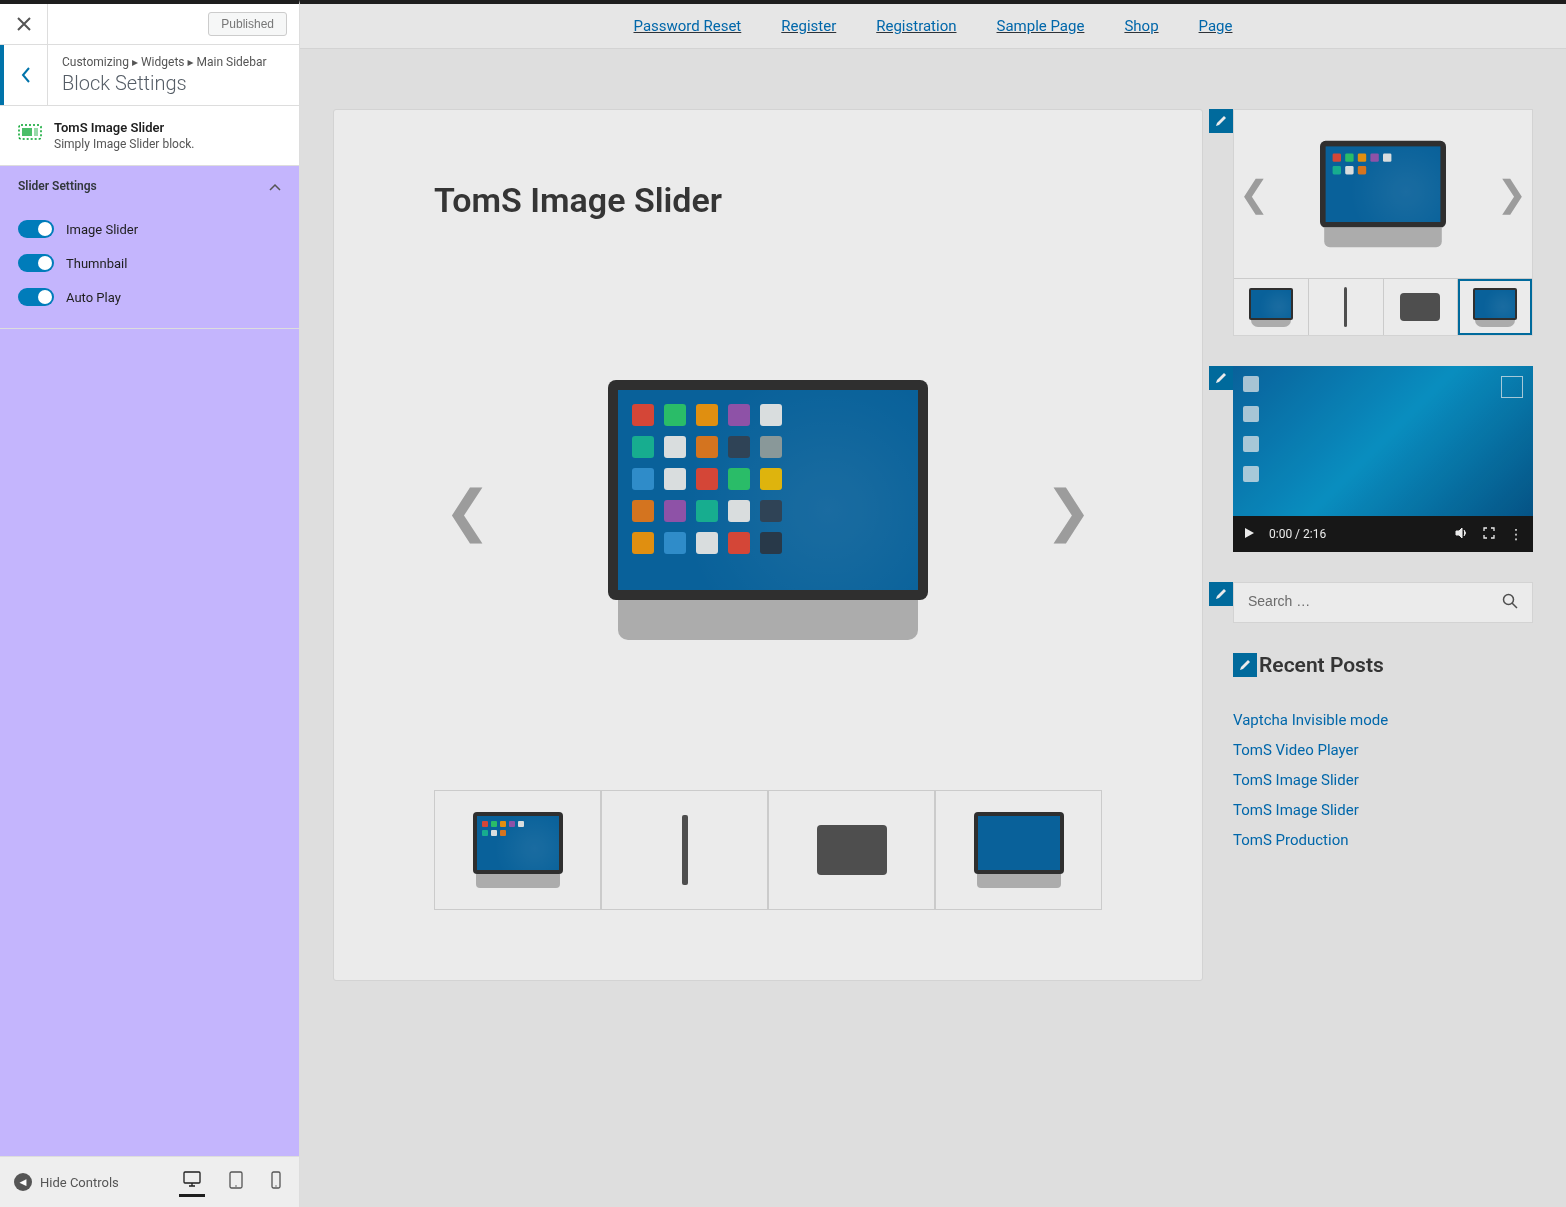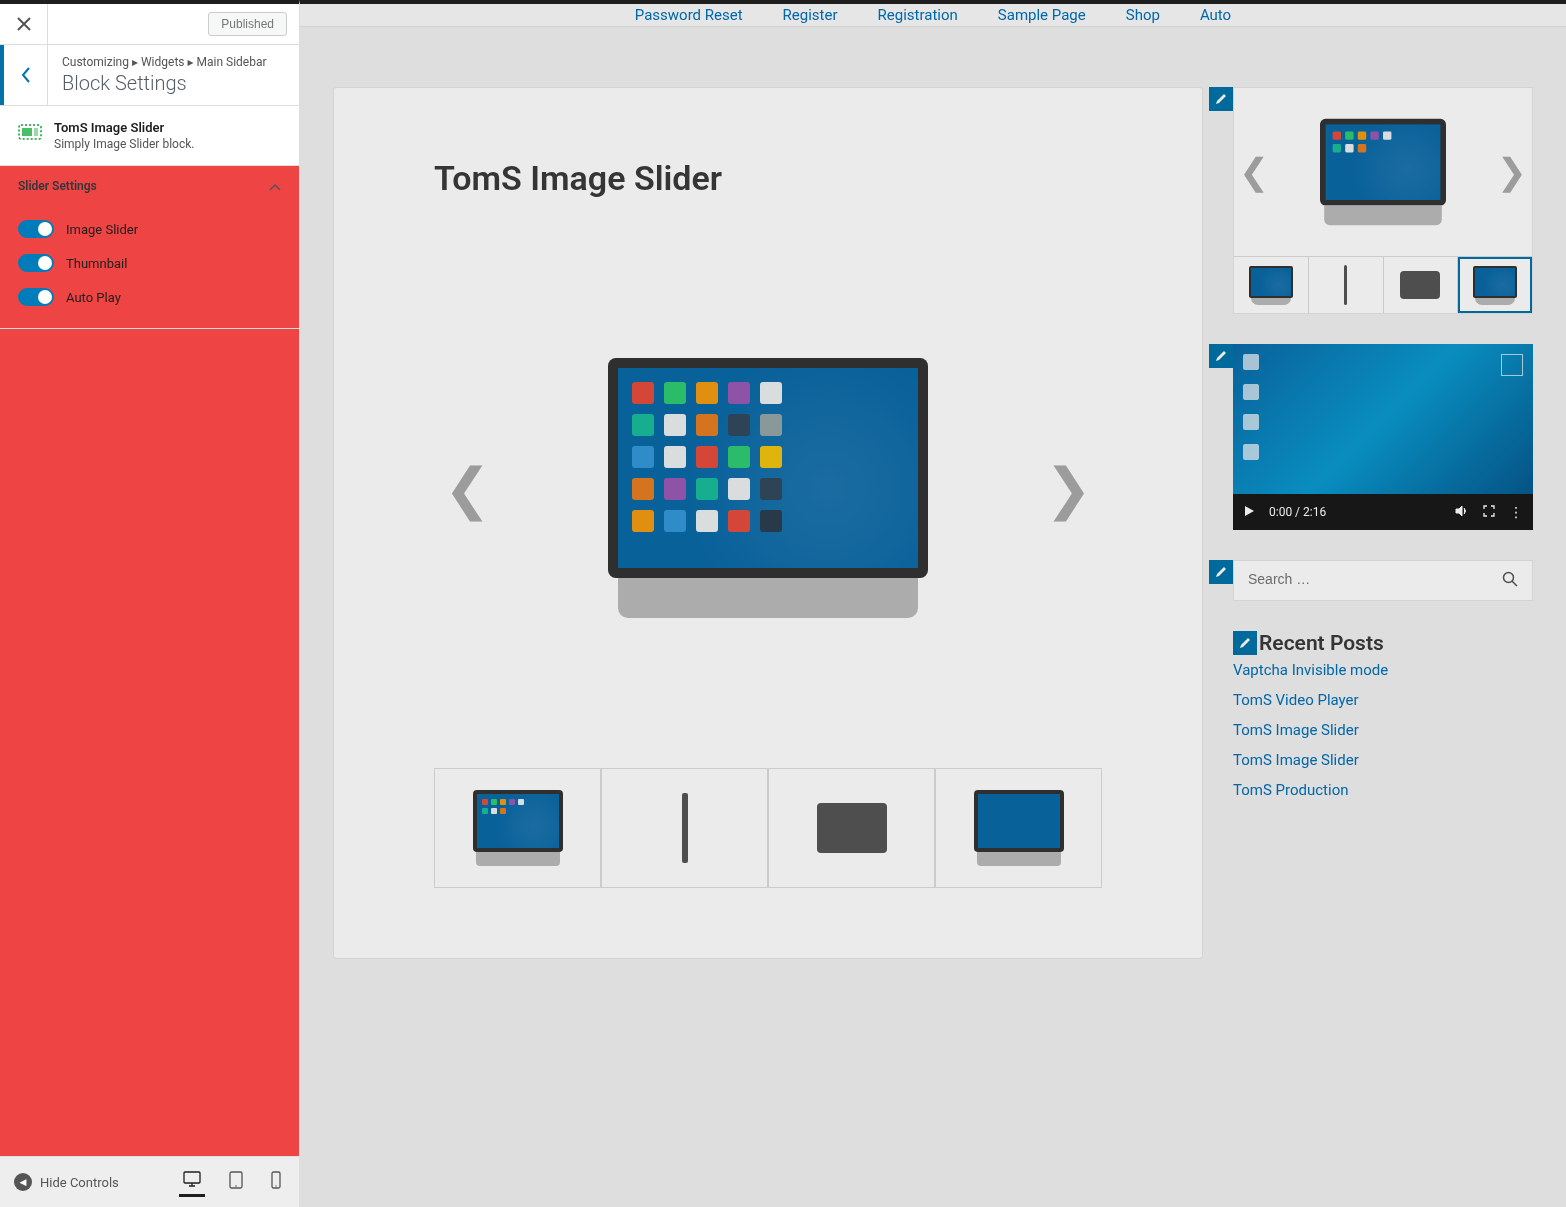--- a/index.html
+++ b/index.html
@@ -1,18 +1,18 @@
 <!DOCTYPE html>
 <html><head>
 <meta charset="utf-8">
 <style>
 *{box-sizing:border-box;margin:0;padding:0;}
 body{font-family:-apple-system,BlinkMacSystemFont,"Segoe UI",Roboto,sans-serif;font-size:13px;color:#32373c;background:#f1f1f1;overflow:hidden;height:100vh;}
 .app{display:flex;height:100vh;}
-.sidebar{width:300px;background:#ef4444;border-right:1px solid #ddd;display:flex;flex-direction:column;border-top:4px solid #1e1e1e;}
+.sidebar{width:300px;background:#c4b5fd;border-right:1px solid #ddd;display:flex;flex-direction:column;border-top:4px solid #1e1e1e;}
 .sidebar-header{display:flex;align-items:stretch;border-bottom:1px solid #ddd;background:#fff;}
 .close-btn{width:48px;display:flex;align-items:center;justify-content:center;color:#555;font-size:16px;cursor:pointer;border-right:1px solid #ddd;}
 .publish-btn{margin-left:auto;margin-right:12px;margin-top:8px;margin-bottom:8px;padding:4px 12px;border:1px solid #ccc;background:#f6f7f7;color:#777;font-size:12px;border-radius:3px;}
 .breadcrumb-bar{display:flex;align-items:stretch;border-bottom:1px solid #ddd;background:#fff;}
 .back-btn{width:48px;display:flex;align-items:center;justify-content:center;color:#0073aa;cursor:pointer;border-right:1px solid #ddd;border-left:4px solid #0073aa;}
 .crumb-wrap{padding:10px 14px;flex:1;}
 .crumbs{font-size:12px;color:#555;}
 .crumbs span{color:#555;}
 .panel-title{font-size:20px;font-weight:300;color:#555d66;margin-top:2px;}
 .block-info{display:flex;padding:14px 18px;border-bottom:1px solid #ddd;background:#fff;gap:12px;}
@@ -37,21 +37,21 @@
 .spacer{flex:1;}
 .footer{display:flex;align-items:center;padding:10px 14px;border-top:1px solid #ddd;background:#eee;gap:10px;}
 .hide-controls{display:flex;align-items:center;gap:8px;color:#555;cursor:pointer;}
 .hide-controls-icon{width:18px;height:18px;background:#555;border-radius:50%;display:flex;align-items:center;justify-content:center;color:#fff;font-size:9px;}
 .device-btns{margin-left:auto;display:flex;gap:20px;}
 .device-btn{cursor:pointer;color:#555;padding:4px;}
 .device-btn.active{border-bottom:3px solid #1e1e1e;}
 .preview{flex:1;background:#f1f1f1;overflow:auto;position:relative;border-top:4px solid #1e1e1e;}
 .preview::before{content:"";position:absolute;top:0;left:0;right:0;bottom:0;background:rgba(0,0,0,0.08);pointer-events:none;z-index:100;}
 .site{min-height:100%;}
-.nav{display:flex;justify-content:center;gap:40px;padding:2px;background:#fafafa;border-bottom:1px solid #e5e5e5;}
+.nav{display:flex;justify-content:center;gap:40px;padding:13px;background:#fafafa;border-bottom:1px solid #e5e5e5;text-decoration:underline;}
 .nav a{color:#0170b9;text-decoration:none;font-size:15px;}
 .content-wrap{display:flex;gap:30px;padding:60px 30px 30px;max-width:1260px;margin:0 auto;}
 .main{flex:1;}
 .article{background:#fff;padding:70px 100px;border:1px solid #e5e5e5;border-radius:3px;}
 .article h1{font-size:34px;font-weight:600;color:#3a3a3a;margin-bottom:12px;}
 .meta{font-size:15px;color:#666;}
 .meta a{color:#0170b9;text-decoration:none;}
 .slider{position:relative;margin-top:40px;}
 .slide-stage{height:500px;display:flex;align-items:center;justify-content:center;background:#fff;}
 .arrow{position:absolute;top:50%;transform:translateY(-50%);font-size:56px;color:#aaa;cursor:pointer;user-select:none;font-family:sans-serif;}
@@ -73,21 +73,21 @@
 .ws-thumb.active{outline:2px solid #0073aa;outline-offset:-2px;}
 .video-widget{background:#000;position:relative;}
 .video-frame{height:150px;background:linear-gradient(135deg,#0a6aa8,#0a9ad0 50%,#065a90);position:relative;}
 .video-controls{height:36px;background:#1a1a1a;display:flex;align-items:center;padding:0 10px;gap:14px;color:#fff;font-size:12px;}
 .search-widget{background:#fff;border:1px solid #e5e5e5;padding:0;}
 .search-input-row{display:flex;align-items:flex-start;padding:10px 14px;}
 .search-input{flex:1;border:none;outline:none;font-size:14px;color:#999;}
 .search-icon{color:#666;cursor:pointer;}
 .recent-posts h3{font-size:21px;font-weight:600;color:#3a3a3a;margin:0;}
 .recent-head{display:flex;align-items:center;gap:2px;}
-.post-list{list-style:none;margin-top:0;}
+.post-list{list-style:none;margin-top:28px;}
 .post-list li{padding:6px 0;}
 .post-list a{color:#0170b9;text-decoration:none;font-size:15px;}
 .chevron{font-size:14px;color:#555;}
 
 .device-svg{width:320px;height:220px;background:#333;border-radius:8px;padding:10px;}
 .device-screen{width:100%;height:100%;background:#0a6aa8;background-image:radial-gradient(circle at 70% 60%,rgba(255,255,255,0.08),transparent 60%);position:relative;}
 .device-stand{width:300px;height:40px;background:#bbb;margin:0 auto;border-radius:0 0 10px 10px;}
 .icon-grid{position:absolute;top:14px;left:14px;display:grid;grid-template-columns:repeat(5,22px);gap:10px;}
 .icon-grid span{width:22px;height:22px;border-radius:3px;}
 .sm .device-svg{width:90px;height:62px;padding:4px;border-radius:4px;}
@@ -206,21 +206,21 @@
   </div>
 
   <div class="preview">
     <div class="site">
       <div class="nav">
         <a>Password Reset</a>
         <a>Register</a>
         <a>Registration</a>
         <a>Sample Page</a>
         <a>Shop</a>
-        <a>Auto</a>
+        <a>Page</a>
       </div>
 
       <div class="content-wrap">
         <div class="main">
           <div class="article">
             <h1>TomS Image Slider</h1>
 
             <div class="slider">
               <div class="arrow prev">❮</div>
               <div class="slide-stage">

